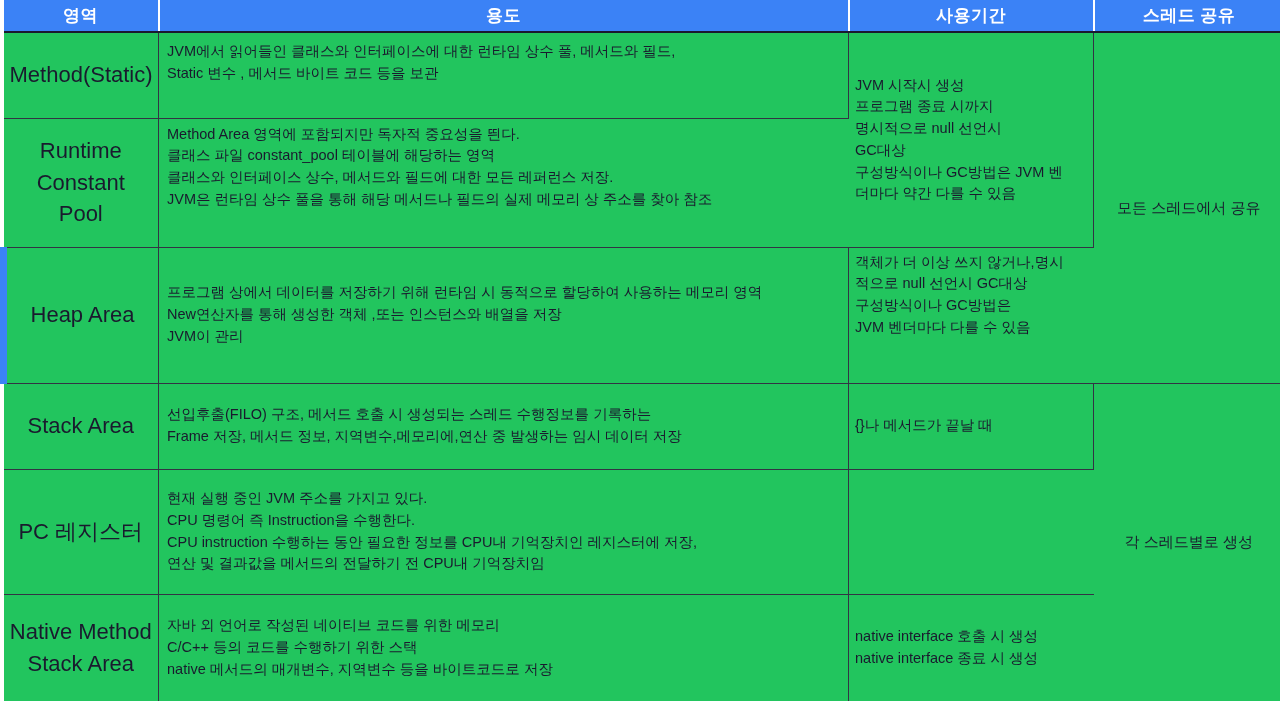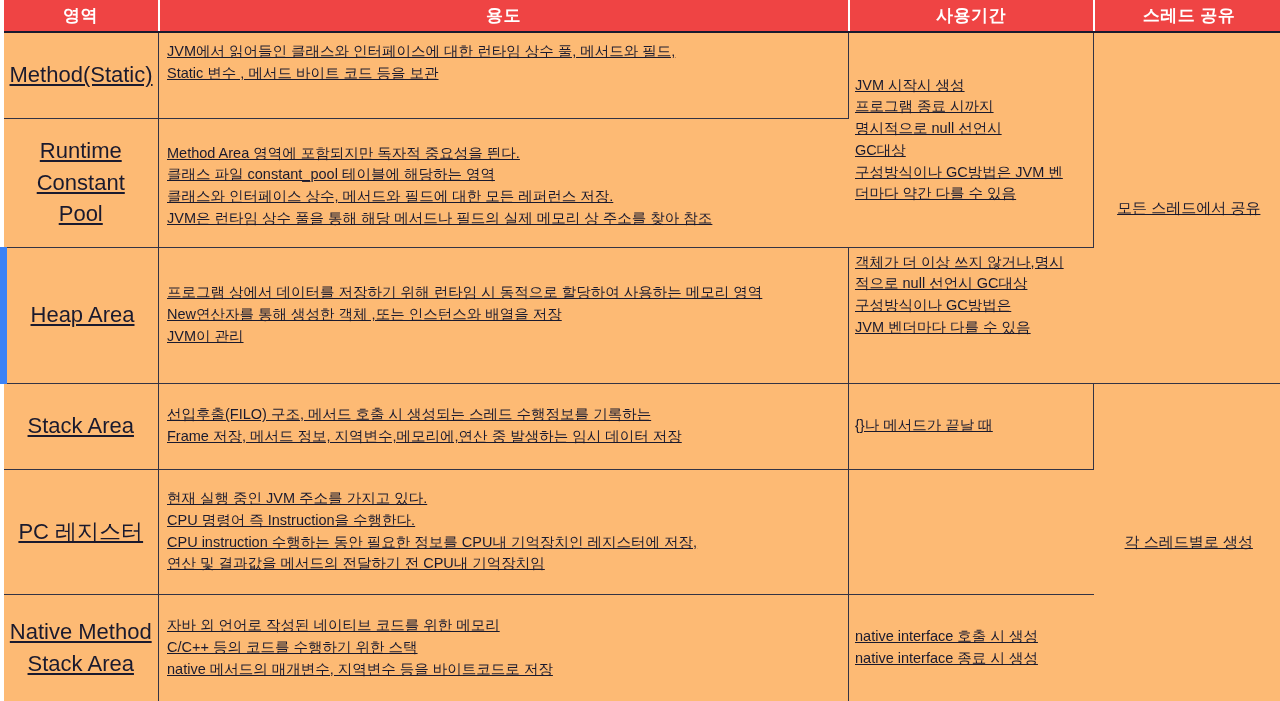--- a/index.html
+++ b/index.html
@@ -23,43 +23,42 @@
   }
 
   
   col.c-area   { width: 155px; }
   col.c-use    { width: 690px; }
   col.c-life   { width: 245px; }
   col.c-share  { width: 190px; }
 
   
   thead th {
-    background: #ef4444;
+    background: #3b82f6;
     color: #ffffff;
     font-size: 17px;
     font-weight: bold;
     text-align: center;
     vertical-align: middle;
     height: 31px;
     padding: 0;
     border-right: 2px solid #ffffff;
     border-bottom: 2px solid #1a1a2e;
     letter-spacing: 0.5px;
   }
   thead th:last-child { border-right: none; }
   thead th.h-area { border-left: none; }
 
   
   tbody td {
     border-bottom: 1.5px solid #333344;
     border-right: 1.5px solid #333344;
     padding: 0;
     vertical-align: middle;
-    background: #fdba74;
-    text-decoration: underline;
+    background: #22c55e;
   }
   tbody td:last-child { border-right: none; }
   tbody tr:last-child td { border-bottom: none; }
 
   .cell-area {
     text-align: center;
     font-size: 22px;
     line-height: 1.45;
     padding: 0 6px;
     color: #1a1a2e;
@@ -87,21 +86,21 @@
     line-height: 1.5;
     padding: 0 6px;
     color: #1a1a2e;
   }
 
   
   .va-top    { vertical-align: top; }
   .va-mid    { vertical-align: middle; }
 
   .pad-t-8   { padding-top: 8px; }
-  .pad-t-16  { padding-top: 24px; }
+  .pad-t-16  { padding-top: 5px; }
   .pad-t-22  { padding-top: 4px; }
 
   
   .heap-accent {
     border-left: 7px solid #3b82f6;
   }
 
   
   .share-merged { position: relative; }
 </style>

